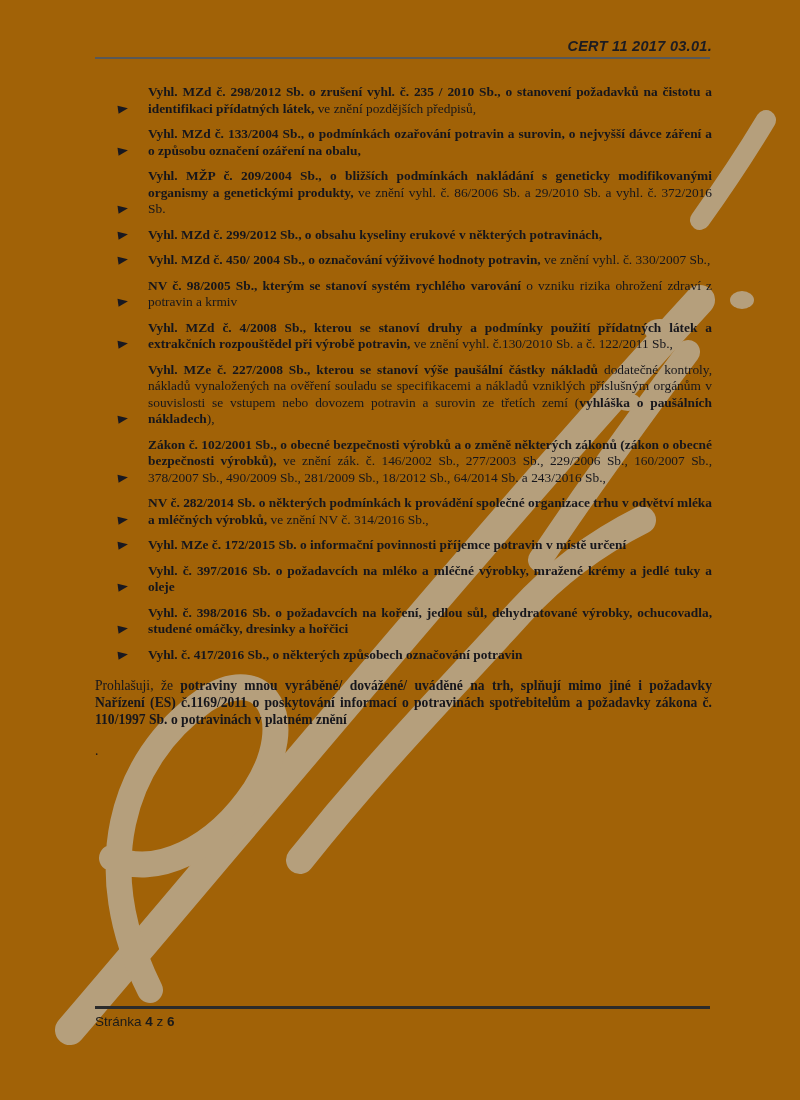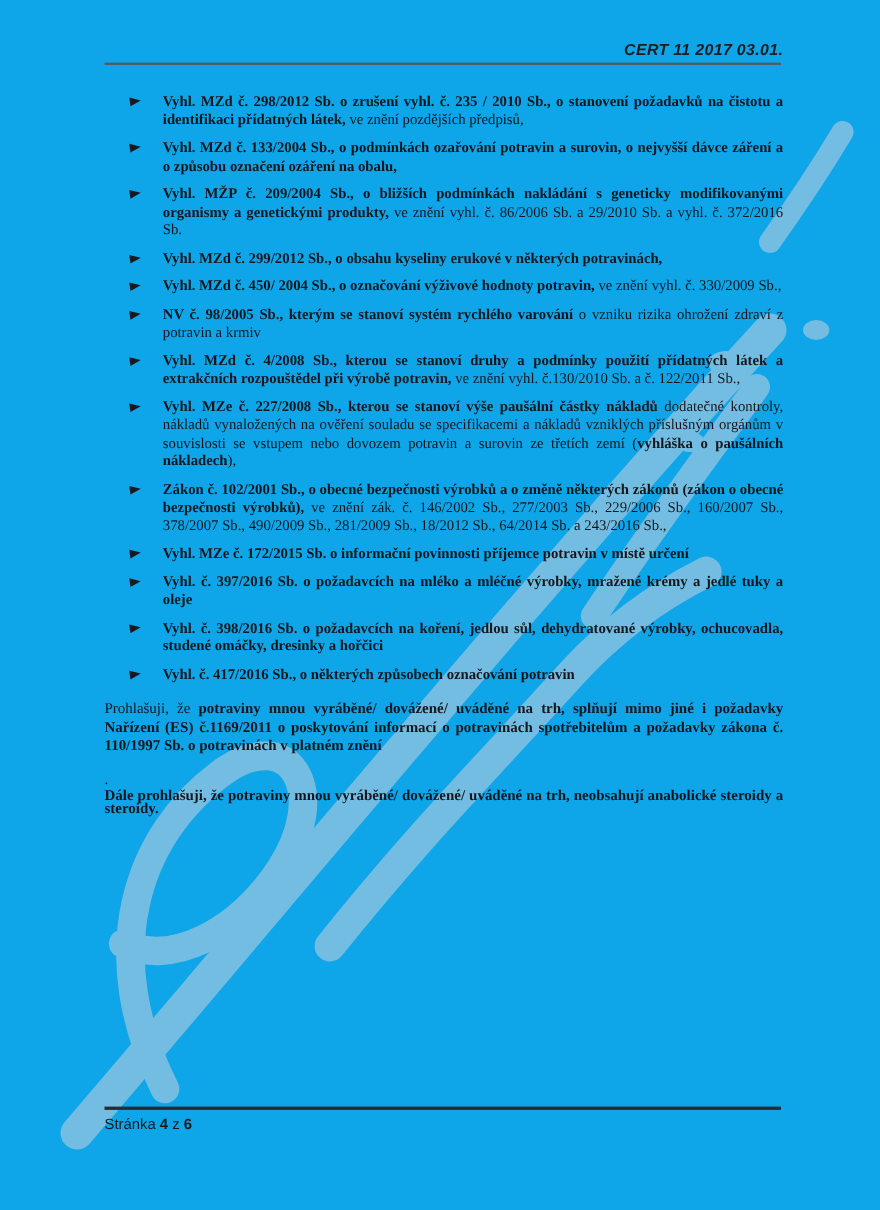--- a/index.html
+++ b/index.html
@@ -4,36 +4,36 @@
 <style>
   html,body{margin:0;padding:0;}
   body{
     width:800px;height:1100px;
     background:#ffffff;
     font-family:"Liberation Serif", serif;
     color:var(--text,#16161c);
     position:relative;
     overflow:hidden;
   }
-  .page{position:relative;width:800px;height:1100px;background:#0ea5e9;}
+  .page{position:relative;width:800px;height:1100px;background:#a16207;}
   
   .wm{position:absolute;left:0;top:0;width:800px;height:1100px;z-index:0;pointer-events:none;}
   
   .content{position:absolute;left:95px;top:38px;width:617px;z-index:1;}
   .hdr-text{
     text-align:right;
     font-family:"Liberation Sans", sans-serif;
     font-style:italic;font-weight:600;
     font-size:14.5px;letter-spacing:.3px;
     margin:0 0 3px 0;color:#1c1c22;
   }
   .hdr-rule{height:2px;background:#585858;margin:0 2px 25px 0;}
   
   .list{font-size:13.4px;line-height:16.5px;}
-  .item{display:flex;margin:0 0 9px 0;}
+  .item{display:flex;margin:0 0 9px 0;align-items:flex-end;}
   .marker{flex:0 0 53px;box-sizing:border-box;padding-left:23px;}
   .marker::before{
     content:"";display:inline-block;width:0;height:0;
     border-left:10px solid #181820;
     border-top:4.5px solid transparent;
     border-bottom:4.5px solid transparent;
     transform:rotate(-8deg);margin-top:3px;
   }
   .txt{flex:1;text-align:justify;}
   .b{font-weight:bold;}
@@ -86,37 +86,41 @@
         <div class="item">
           <span class="marker"></span>
           <span class="txt"><span class="b">Vyhl. MŽP č. 209/2004 Sb., o bližších podmínkách nakládání s geneticky modifikovanými organismy a genetickými produkty, </span><span>ve znění vyhl. č. 86/2006 Sb. a 29/2010 Sb. a vyhl. č. 372/2016 Sb.</span></span>
         </div>
         <div class="item">
           <span class="marker"></span>
           <span class="txt"><span class="b">Vyhl. MZd č. 299/2012 Sb., o obsahu kyseliny erukové v některých potravinách,</span></span>
         </div>
         <div class="item">
           <span class="marker"></span>
-          <span class="txt"><span class="b">Vyhl. MZd č. 450/ 2004 Sb., o označování výživové hodnoty potravin, </span><span>ve znění vyhl. č. 330/2009 Sb.,</span></span>
+          <span class="txt"><span class="b">Vyhl. MZd č. 450/ 2004 Sb., o označování výživové hodnoty potravin, </span><span>ve znění vyhl. č. 330/2007 Sb.,</span></span>
         </div>
         <div class="item">
           <span class="marker"></span>
           <span class="txt"><span class="b">NV č. 98/2005 Sb., kterým se stanoví systém rychlého varování </span><span>o vzniku rizika ohrožení zdraví z potravin a krmiv</span></span>
         </div>
         <div class="item">
           <span class="marker"></span>
           <span class="txt"><span class="b">Vyhl. MZd č. 4/2008 Sb., kterou se stanoví druhy a podmínky použití přídatných látek a extrakčních rozpouštědel při výrobě potravin, </span><span>ve znění vyhl. č.130/2010 Sb. a č. 122/2011 Sb.,</span></span>
         </div>
         <div class="item">
           <span class="marker"></span>
           <span class="txt"><span class="b">Vyhl. MZe č. 227/2008 Sb., kterou se stanoví výše paušální částky nákladů </span><span>dodatečné kontroly, nákladů vynaložených na ověření souladu se specifikacemi a nákladů vzniklých příslušným orgánům v souvislosti se vstupem nebo dovozem potravin a surovin ze třetích zemí (</span><span class="b">vyhláška o paušálních nákladech</span><span>),</span></span>
         </div>
         <div class="item">
           <span class="marker"></span>
           <span class="txt"><span class="b">Zákon č. 102/2001 Sb., o obecné bezpečnosti výrobků a o změně některých zákonů (zákon o obecné bezpečnosti výrobků), </span><span>ve znění zák. č. 146/2002 Sb., 277/2003 Sb., 229/2006 Sb., 160/2007 Sb., 378/2007 Sb., 490/2009 Sb., 281/2009 Sb., 18/2012 Sb., 64/2014 Sb. a 243/2016 Sb.,</span></span>
+        </div>
+        <div class="item">
+          <span class="marker"></span>
+          <span class="txt"><span class="b">NV č. 282/2014 Sb. o některých podmínkách k provádění společné organizace trhu v odvětví mléka a mléčných výrobků, </span><span>ve znění NV č. 314/2016 Sb.,</span></span>
         </div>
         <div class="item">
           <span class="marker"></span>
           <span class="txt"><span class="b">Vyhl. MZe č. 172/2015 Sb. o informační povinnosti příjemce potravin v místě určení</span></span>
         </div>
         <div class="item">
           <span class="marker"></span>
           <span class="txt"><span class="b">Vyhl. č. 397/2016 Sb. o požadavcích na mléko a mléčné výrobky, mražené krémy a jedlé tuky a oleje</span></span>
         </div>
         <div class="item">
@@ -125,21 +129,20 @@
         </div>
         <div class="item">
           <span class="marker"></span>
           <span class="txt"><span class="b">Vyhl. č. 417/2016 Sb., o některých způsobech označování potravin</span></span>
         </div>
       </div>
 
     <div class="paras">
         <p class="para"><span>Prohlašuji, že </span><span class="b">potraviny mnou vyráběné/ dovážené/ uváděné na trh, splňují mimo jiné i požadavky Nařízení (ES) č.1169/2011 o poskytování informací o potravinách spotřebitelům a požadavky zákona č. 110/1997 Sb. o potravinách v platném znění</span></p>
         <p class="para"><span>.</span></p>
-        <p class="para"><span class="b">Dále prohlašuji, že potraviny mnou vyráběné/ dovážené/ uváděné na trh, neobsahují anabolické steroidy a steroidy.</span></p>
       </div>
   </div>
 
   <div class="footer">
     <div class="ftr-rule"></div>
     <div class="ftr-text"><span>Stránka </span><span class="b">4</span><span> z </span><span class="b">6</span></div>
   </div>
 
 </div>
 

